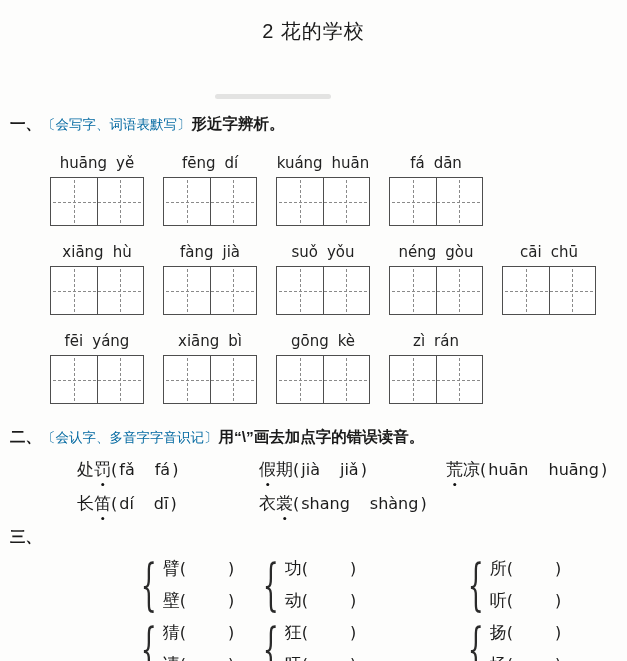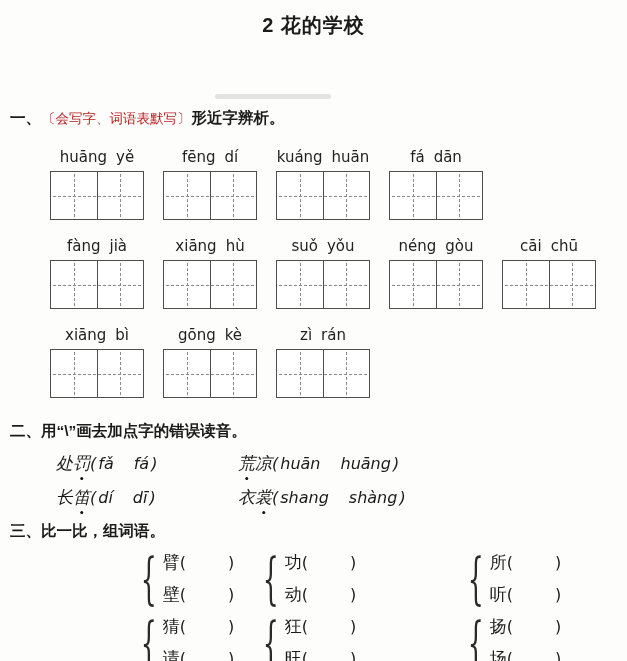--- a/index.html
+++ b/index.html
@@ -2,34 +2,34 @@
 <html><head>
 <meta charset="utf-8">
 <style>
   html,body{margin:0;padding:0;}
   body{
     width:627px;height:661px;overflow:hidden;position:relative;
     background:#fdfdfc;color:#1b1b1b;
     font-family:"Liberation Sans","DejaVu Sans",sans-serif;
   }
   .title{
-    padding-top:12px;text-align:center;
-    font-size:20px;font-weight:bold;letter-spacing:1px;
+    padding-top:18px;text-align:center;
+    font-size:20px;font-weight:normal;letter-spacing:1px;
   }
   .artifact{
     position:absolute;left:215px;top:94px;width:116px;height:5px;
     background:#e3e3e2;border-radius:3px;
   }
   
   .sec-header{
     margin-left:10px;font-size:15.5px;font-weight:bold;
     display:flex;align-items:baseline;white-space:nowrap;
   }
   .sec-header .tag{
-    font-size:13.5px;font-weight:normal;color:#b91c1c;margin:0 1px;
+    font-size:13.5px;font-weight:normal;color:#0369a1;margin:0 1px;
   }
   .sec1{margin-top:69px;}
   .sec2{margin-top:23px;}
   .sec3{margin-top:12px;}
   
   #s1-rows{margin-top:17px;}
   .pinyin-row{
     display:flex;margin-left:50px;gap:19px;margin-bottom:15px;
   }
   .pword{width:94px;display:flex;flex-direction:column;align-items:center;}
@@ -49,21 +49,21 @@
   .wgrid .cell{flex:1;position:relative;}
   .wgrid .cell + .cell{border-left:1.4px solid #4e4e4e;}
   .wgrid .cell::before{
     content:"";position:absolute;left:50%;top:2px;bottom:2px;
     border-left:1.2px dashed #8a8a8a;
   }
   
   #s2-rows{margin-top:10px;}
   .s2row{
     display:grid;grid-template-columns:182px 187px auto;
-    margin-left:56px;margin-bottom:11px;align-items:start;font-style:italic;
+    margin-left:77px;margin-bottom:11px;align-items:start;
   }
   .s2item{font-size:17px;white-space:nowrap;}
   .hchar{position:relative;display:inline-block;}
   .hchar.dotted::after{
     content:"";position:absolute;left:50%;transform:translateX(-50%);
     bottom:-5px;width:3.5px;height:3.5px;border-radius:50%;background:#111;
   }
   .s2item .paren,.s2item .opt{font-family:"DejaVu Sans",sans-serif;font-size:16px;}
   .s2item .opt1{margin-left:2px;}
   .s2item .opt2{margin-left:20px;margin-right:2px;}
@@ -134,40 +134,40 @@
         </div>
         <div class="wgrid">
           <div class="cell"></div>
           <div class="cell"></div>
         </div>
       </div>
     </div>
     <div class="pinyin-row">
       <div class="pword">
         <div class="plabel">
+          <span class="psyl">xiāng</span>
+          <span class="psyl">hù</span>
+        </div>
+        <div class="wgrid">
+          <div class="cell"></div>
+          <div class="cell"></div>
+        </div>
+      </div>
+      <div class="pword">
+        <div class="plabel">
           <span class="psyl">fàng</span>
           <span class="psyl">jià</span>
         </div>
         <div class="wgrid">
           <div class="cell"></div>
           <div class="cell"></div>
         </div>
       </div>
       <div class="pword">
         <div class="plabel">
-          <span class="psyl">xiāng</span>
-          <span class="psyl">hù</span>
-        </div>
-        <div class="wgrid">
-          <div class="cell"></div>
-          <div class="cell"></div>
-        </div>
-      </div>
-      <div class="pword">
-        <div class="plabel">
           <span class="psyl">suǒ</span>
           <span class="psyl">yǒu</span>
         </div>
         <div class="wgrid">
           <div class="cell"></div>
           <div class="cell"></div>
         </div>
       </div>
       <div class="pword">
         <div class="plabel">
@@ -186,20 +186,30 @@
         </div>
         <div class="wgrid">
           <div class="cell"></div>
           <div class="cell"></div>
         </div>
       </div>
     </div>
     <div class="pinyin-row">
       <div class="pword">
         <div class="plabel">
+          <span class="psyl">fēi</span>
+          <span class="psyl">yáng</span>
+        </div>
+        <div class="wgrid">
+          <div class="cell"></div>
+          <div class="cell"></div>
+        </div>
+      </div>
+      <div class="pword">
+        <div class="plabel">
           <span class="psyl">xiāng</span>
           <span class="psyl">bì</span>
         </div>
         <div class="wgrid">
           <div class="cell"></div>
           <div class="cell"></div>
         </div>
       </div>
       <div class="pword">
         <div class="plabel">
@@ -219,36 +229,37 @@
         <div class="wgrid">
           <div class="cell"></div>
           <div class="cell"></div>
         </div>
       </div>
     </div>
   </div>
 
 <div class="sec-header sec2">
   <span>二、</span>
+    <span class="tag">〔会认字、多音字字音识记〕</span>
     <span>用“\”画去加点字的错误读音。</span>
 </div>
 <div id="s2-rows">
     <div class="s2row">
       <div class="s2item"><span class="hword"><span class="hchar">处</span><span class="hchar dotted">罚</span></span><span class="paren">(</span><span class="opt opt1">fǎ</span><span class="opt opt2">fá</span><span class="paren">)</span></div>
+      <div class="s2item"><span class="hword"><span class="hchar dotted">假</span><span class="hchar">期</span></span><span class="paren">(</span><span class="opt opt1">jià</span><span class="opt opt2">jiǎ</span><span class="paren">)</span></div>
       <div class="s2item"><span class="hword"><span class="hchar dotted">荒</span><span class="hchar">凉</span></span><span class="paren">(</span><span class="opt opt1">huān</span><span class="opt opt2">huāng</span><span class="paren">)</span></div>
     </div>
     <div class="s2row">
       <div class="s2item"><span class="hword"><span class="hchar">长</span><span class="hchar dotted">笛</span></span><span class="paren">(</span><span class="opt opt1">dí</span><span class="opt opt2">dī</span><span class="paren">)</span></div>
       <div class="s2item"><span class="hword"><span class="hchar">衣</span><span class="hchar dotted">裳</span></span><span class="paren">(</span><span class="opt opt1">shang</span><span class="opt opt2">shàng</span><span class="paren">)</span></div>
     </div>
   </div>
 
 <div class="sec-header sec3">
   <span>三、</span>
-    <span>比一比，组词语。</span>
 </div>
 <div id="s3-rows">
     <div class="s3row">
       <div class="pair">
         <span class="brace">{</span>
         <div class="pair-lines">
           <div class="pair-line"><span class="hchar">臂</span><span class="paren">(</span><span class="blank"></span><span class="paren">)</span></div>
           <div class="pair-line"><span class="hchar">壁</span><span class="paren">(</span><span class="blank"></span><span class="paren">)</span></div>
         </div>
       </div>

